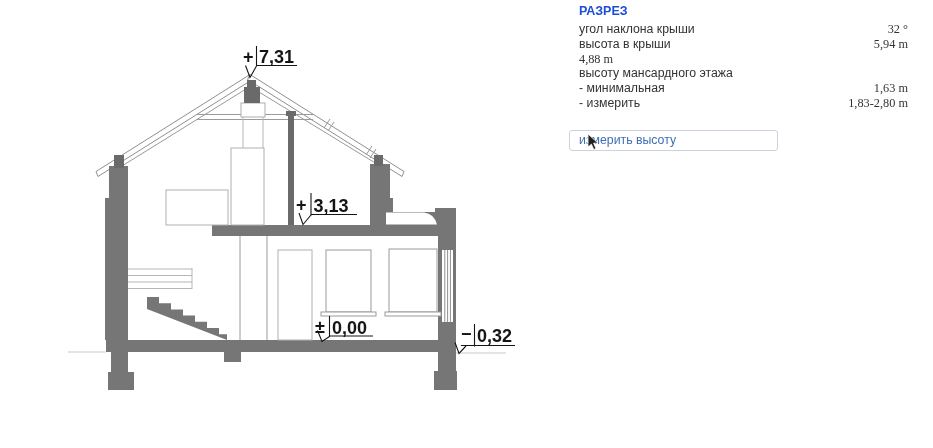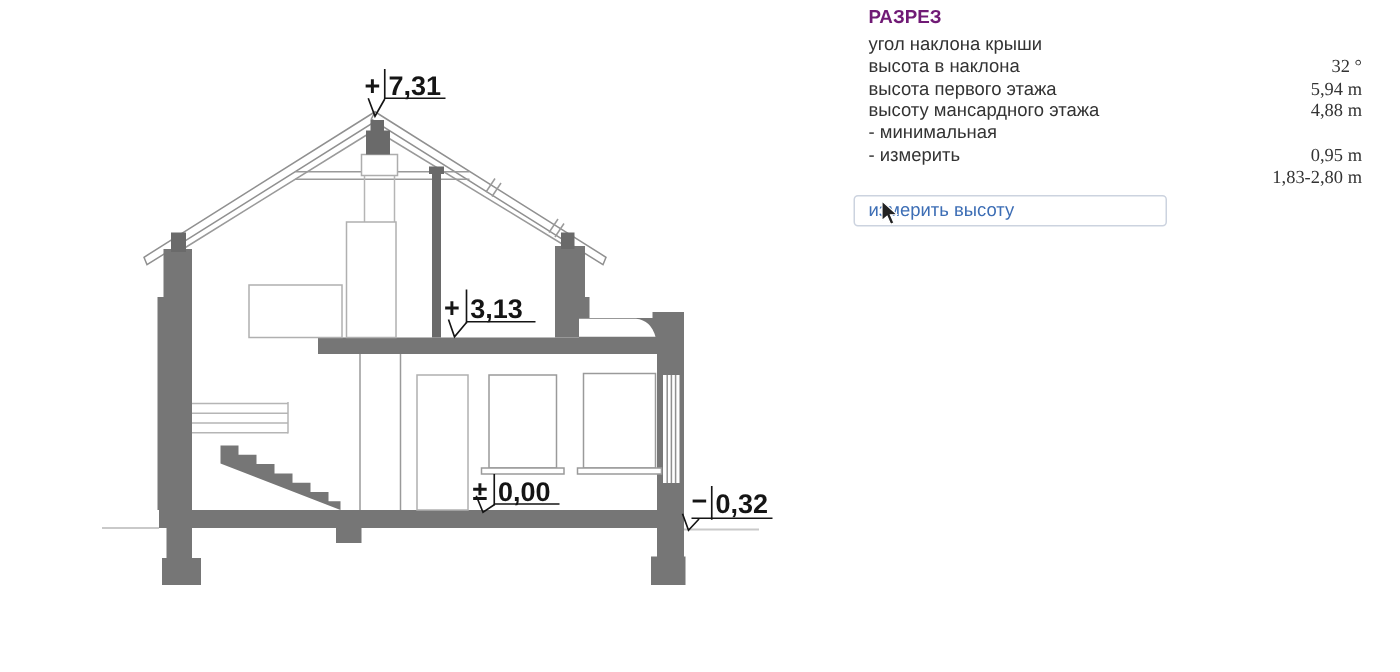--- a/index.html
+++ b/index.html
@@ -1,22 +1,22 @@
 <!DOCTYPE html>
 <html><head>
 <meta charset="utf-8">
 <style>
   html,body{margin:0;padding:0;background:#fff;}
   .stage{position:relative;width:933px;height:448px;background:#fff;overflow:hidden;
          font-family:"Liberation Sans",sans-serif;}
   svg text{font-family:"Liberation Sans",sans-serif;}
   .marker-text{font-size:18px;font-weight:bold;fill:#151515;}
   .panel{position:absolute;left:579px;top:4px;width:329px;color:#333;}
-  .panel-title{color:#701a75;font-weight:bold;font-size:12.5px;height:15px;line-height:15px;margin-bottom:3px;}
-  .spec-row{display:flex;justify-content:space-between;height:14.8px;line-height:14.8px;font-size:12.3px;flex-direction:column;}
+  .panel-title{color:#1d4ed8;font-weight:bold;font-size:12.5px;height:15px;line-height:15px;margin-bottom:3px;}
+  .spec-row{display:flex;justify-content:space-between;height:14.8px;line-height:14.8px;font-size:12.3px;}
   .spec-row .lbl{white-space:nowrap;}
   .spec-row .val{white-space:nowrap;text-align:right;font-family:Liberation Serif, serif;}
   .measure-btn{position:absolute;left:569px;top:130px;width:198px;height:19px;
                border:1px solid #ccd3df;border-radius:3px;color:#3d6eb5;font-size:12.3px;
                line-height:19px;padding-left:9px;cursor:pointer;background:#fff;}
   .cursor{position:absolute;left:587px;top:133px;width:13px;height:19px;pointer-events:none;}
 </style>
 </head>
 <body>
 
@@ -139,34 +139,33 @@
   </svg>
 
   
   <div class="panel">
     <div class="panel-title">РАЗРЕЗ</div>
     <div class="spec-row">
       <span class="lbl">угол наклона крыши</span>
       <span class="val">32 °</span>
     </div>
     <div class="spec-row">
-      <span class="lbl">высота в наклона</span>
+      <span class="lbl">высота в крыши</span>
       <span class="val">5,94 m</span>
     </div>
     <div class="spec-row">
-      <span class="lbl">высота первого этажа</span>
       <span class="val">4,88 m</span>
     </div>
     <div class="spec-row">
       <span class="lbl">высоту мансардного этажа</span>
       <span class="val"></span>
     </div>
     <div class="spec-row">
       <span class="lbl">- минимальная</span>
-      <span class="val">0,95 m</span>
+      <span class="val">1,63 m</span>
     </div>
     <div class="spec-row">
       <span class="lbl">- измерить</span>
       <span class="val">1,83-2,80 m</span>
     </div>
   </div>
 
   <div class="measure-btn">измерить высоту</div>
 
   <svg class="cursor" viewBox="0 0 13 19">

